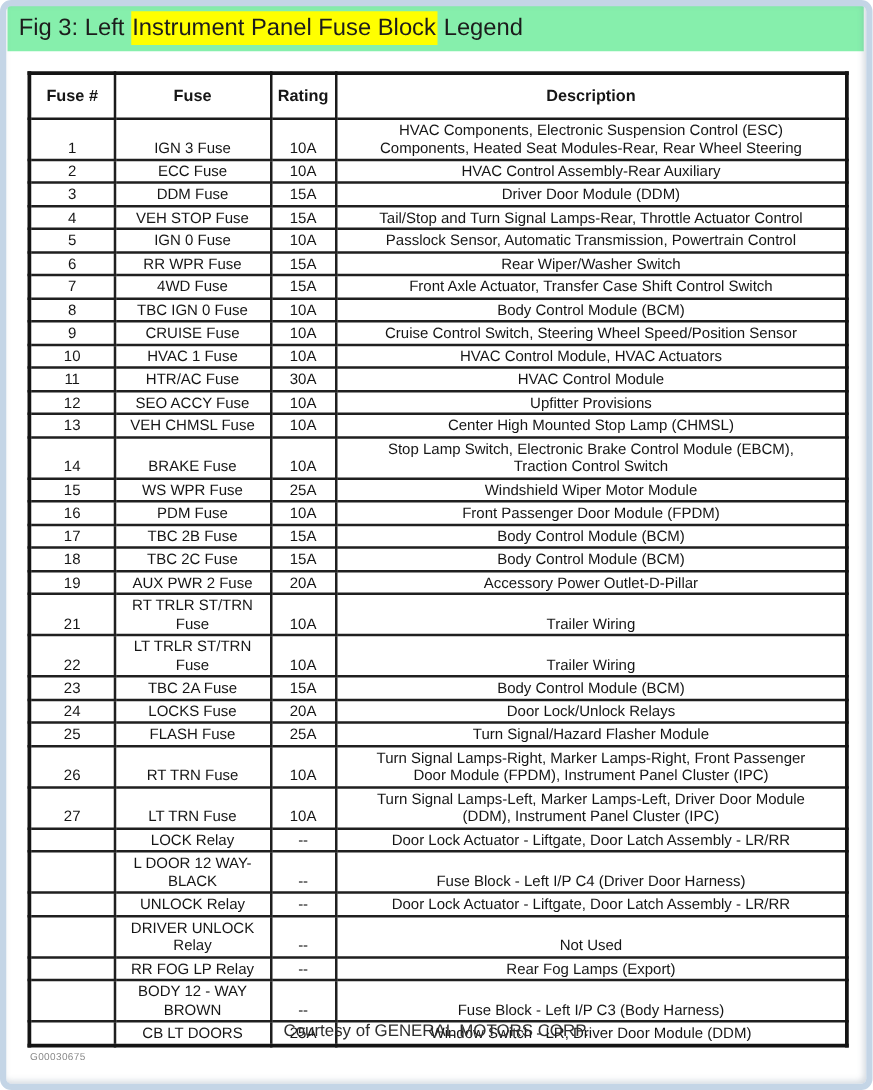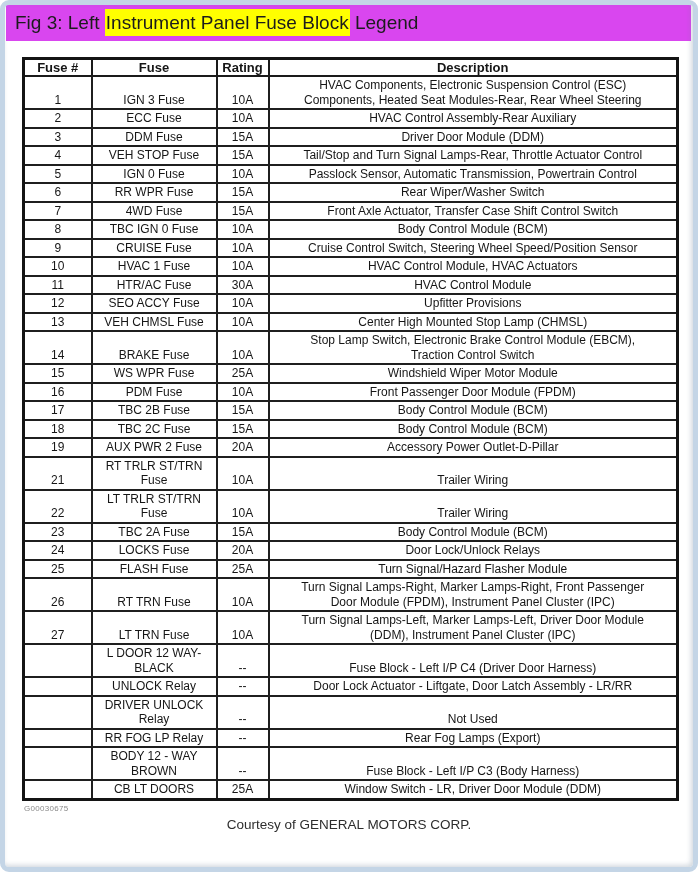--- a/index.html
+++ b/index.html
@@ -18,21 +18,21 @@
     border-radius: 9px;
     pointer-events: none;
     box-shadow: inset -2px -2px 5px rgba(110,130,150,0.30);
     z-index: 50;
   }
   
   .titlebar {
     position: absolute;
     top: 4px; left: 6px; right: 7px;
     height: 37px;
-    background: #d946ef;
+    background: #86efac;
     color: #1c1c1c;
     font-size: 19px;
     line-height: 25px;
     padding: 6px 9px 6px 9px;
     white-space: nowrap;
   }
   .titlebar .hl {
     background: #ffff00;
     padding: 3px 1px;
   }
@@ -47,21 +47,21 @@
     width: 654px;
     border: 3px solid #141414;
     color: #161616;
   }
   table.fuse th {
     border: 2px solid #1a1a1a;
     font-size: 13px;
     font-weight: bold;
     text-align: center;
     vertical-align: middle;
-    height: 17px;
+    height: 36px;
     padding: 0 2px;
     line-height: 15px;
   }
   table.fuse td {
     border: 2px solid #1f1f1f;
     font-size: 12px;
     line-height: 14.5px;
     vertical-align: bottom;
     padding: 1px 2px;
     white-space: pre-line;
@@ -266,20 +266,26 @@
         </tr>
         <tr>
           <td class="c-num">27</td>
           <td class="c-fuse">LT TRN Fuse</td>
           <td class="c-rating">10A</td>
           <td class="c-desc">Turn Signal Lamps-Left, Marker Lamps-Left, Driver Door Module
 (DDM), Instrument Panel Cluster (IPC)</td>
         </tr>
         <tr>
           <td class="c-num"></td>
+          <td class="c-fuse">LOCK Relay</td>
+          <td class="c-rating">--</td>
+          <td class="c-desc">Door Lock Actuator - Liftgate, Door Latch Assembly - LR/RR</td>
+        </tr>
+        <tr>
+          <td class="c-num"></td>
           <td class="c-fuse">L DOOR 12 WAY-
 BLACK</td>
           <td class="c-rating">--</td>
           <td class="c-desc">Fuse Block - Left I/P C4 (Driver Door Harness)</td>
         </tr>
         <tr>
           <td class="c-num"></td>
           <td class="c-fuse">UNLOCK Relay</td>
           <td class="c-rating">--</td>
           <td class="c-desc">Door Lock Actuator - Liftgate, Door Latch Assembly - LR/RR</td>

